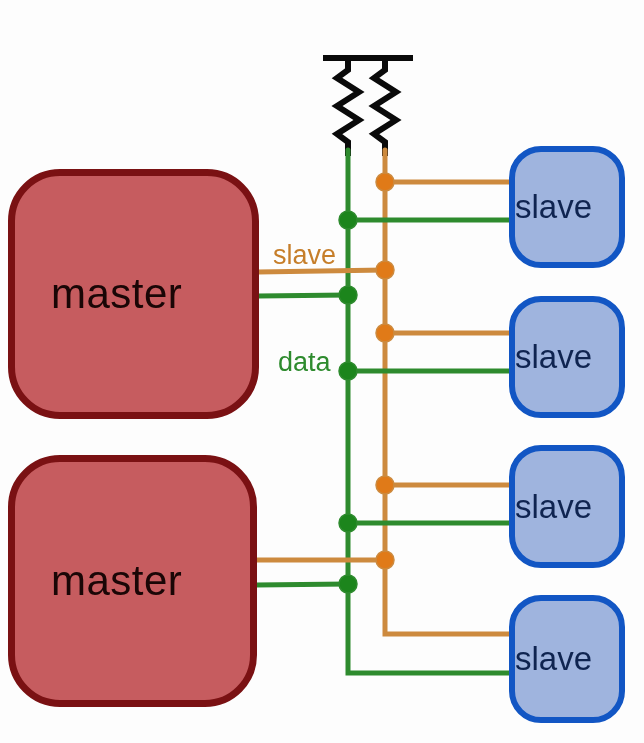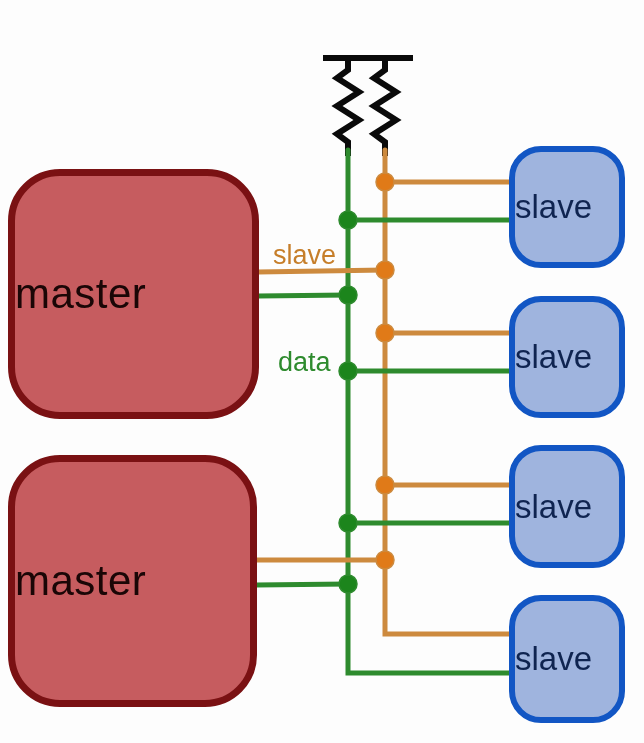--- a/index.html
+++ b/index.html
@@ -23,20 +23,21 @@
     display:flex;align-items:center;
     box-sizing:border-box;
   }
   .master{
     background:var(--master-fill);
     border:7px solid var(--master-border);
     border-radius:52px;
     color:var(--master-text);
     font-size:42px;
     letter-spacing:0.5px;
+    padding-left:36px;
   }
   .slave{
     background:var(--slave-fill);
     border:6px solid var(--slave-border);
     border-radius:32px;
     color:var(--slave-text);
     font-size:33px;
   }
 
   .netlabel{position:absolute;z-index:3;font-size:27px;}

